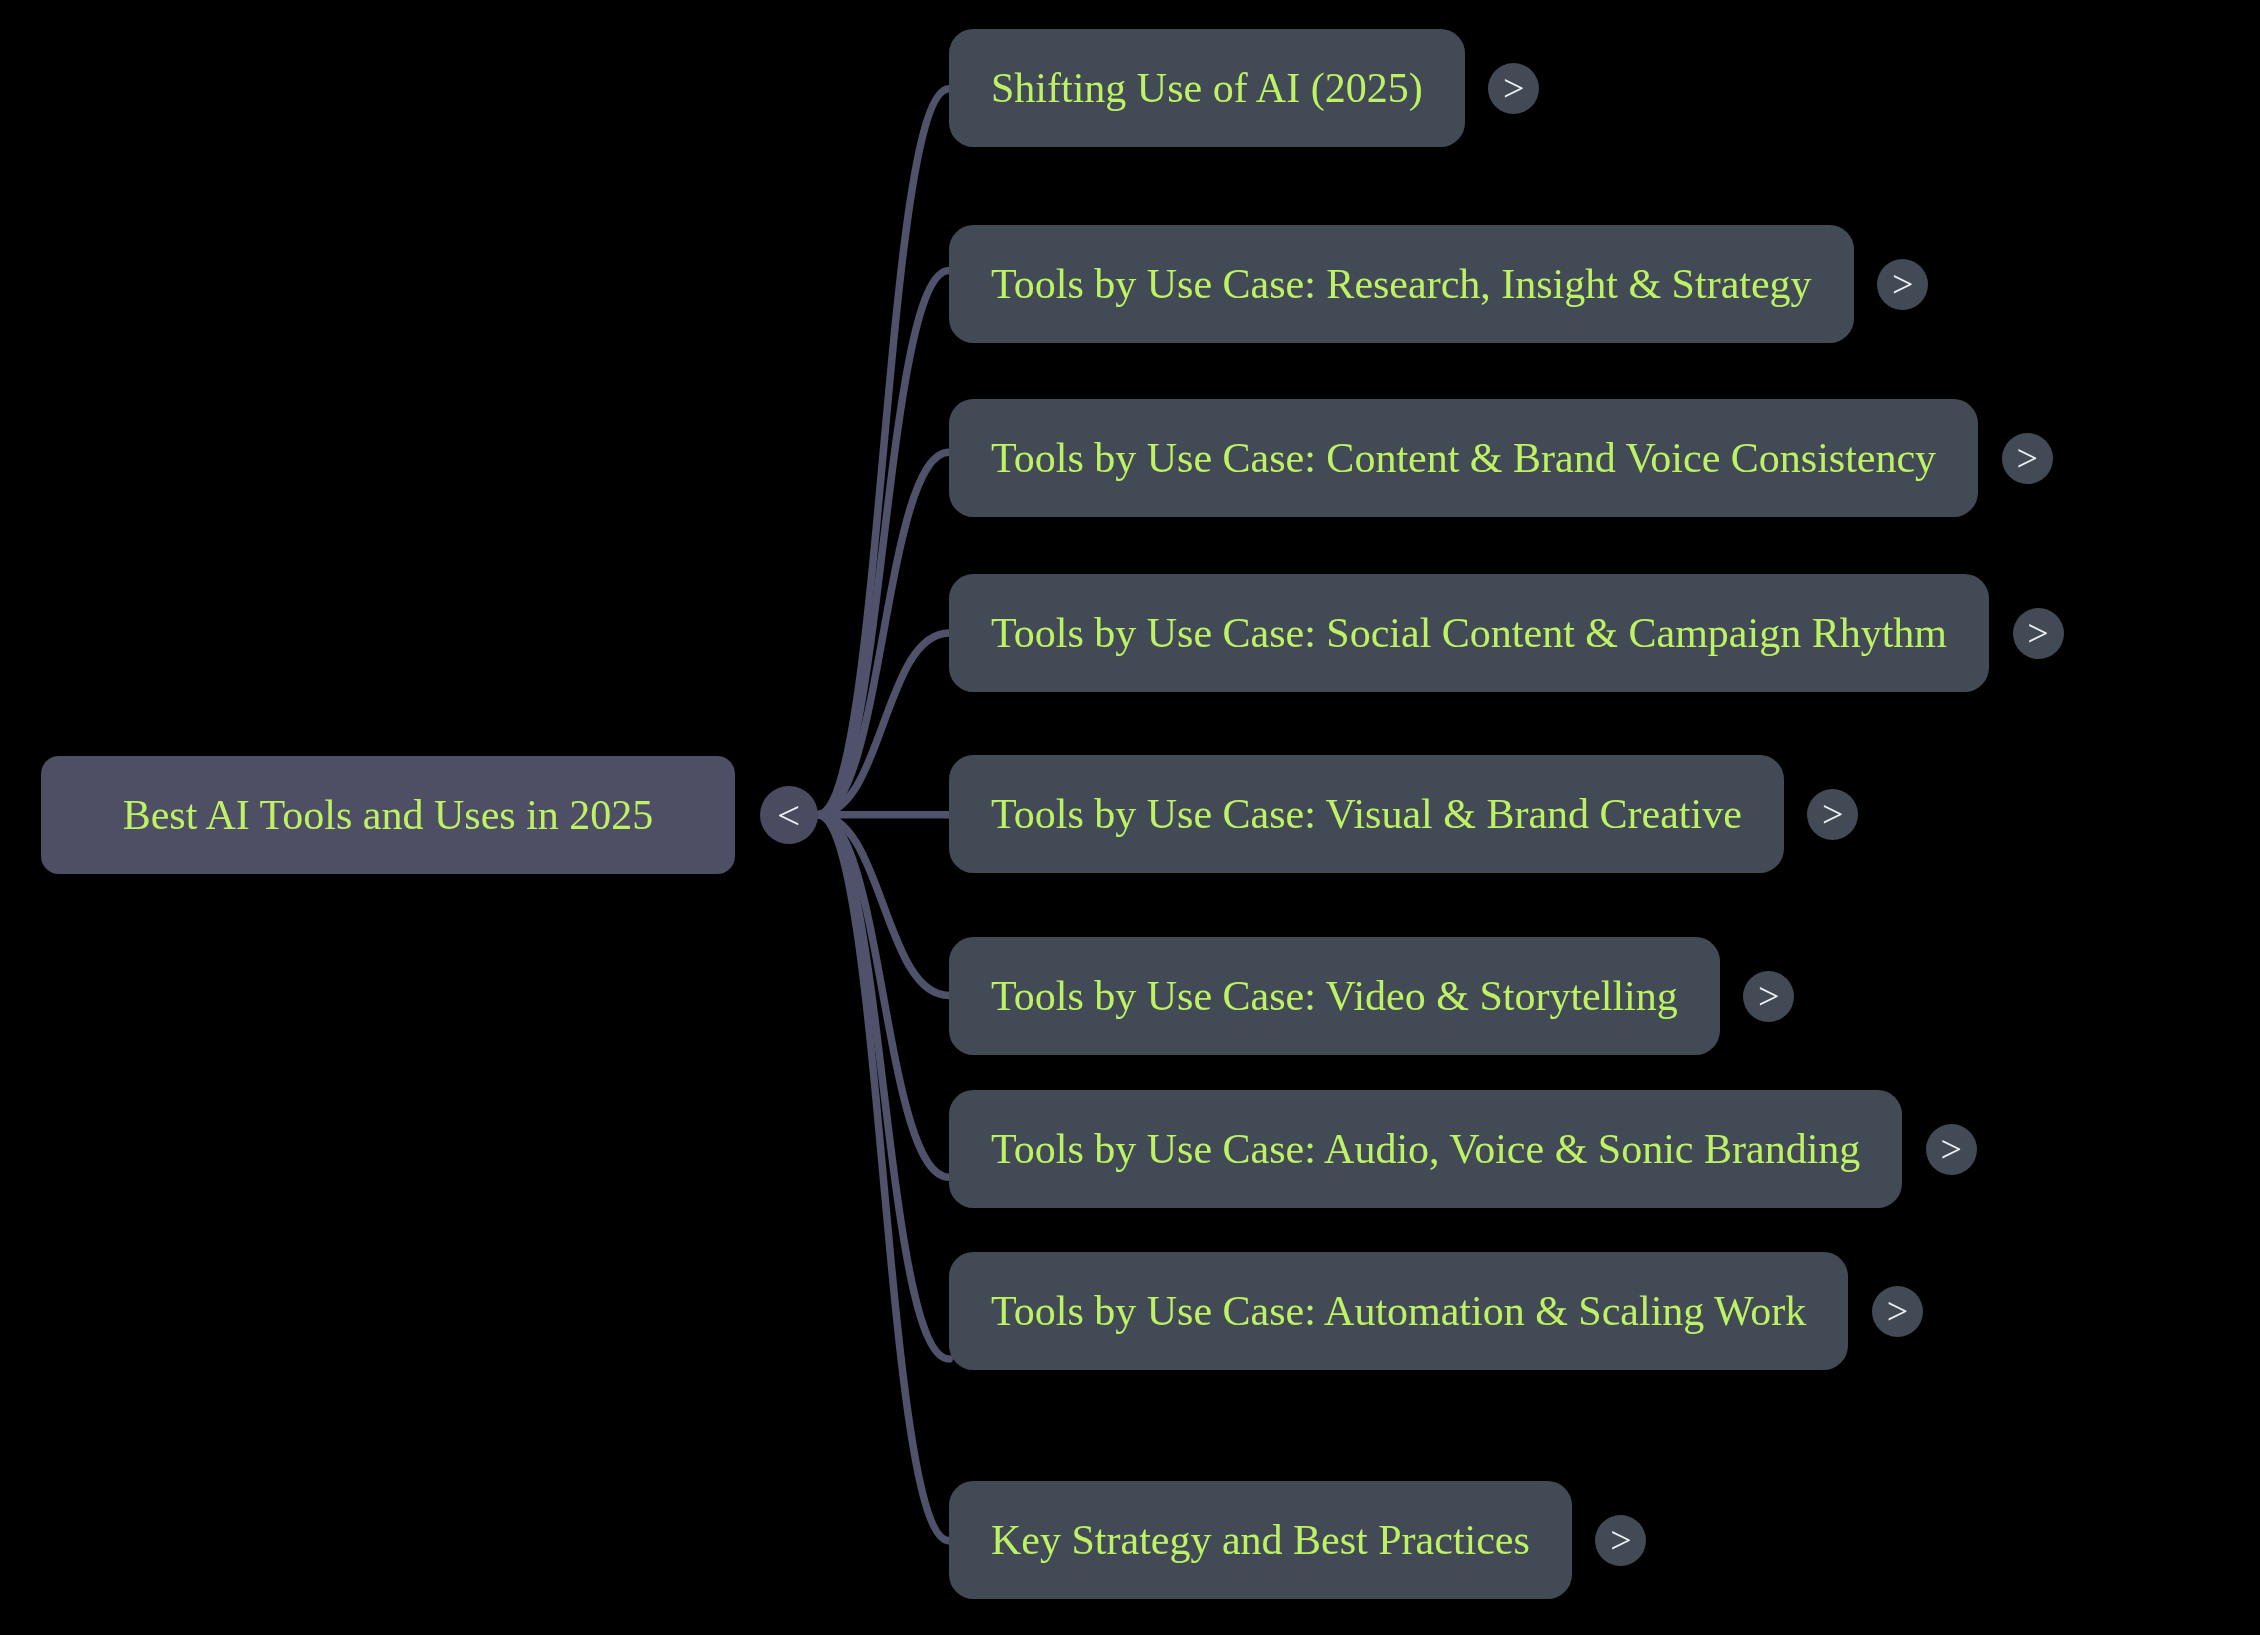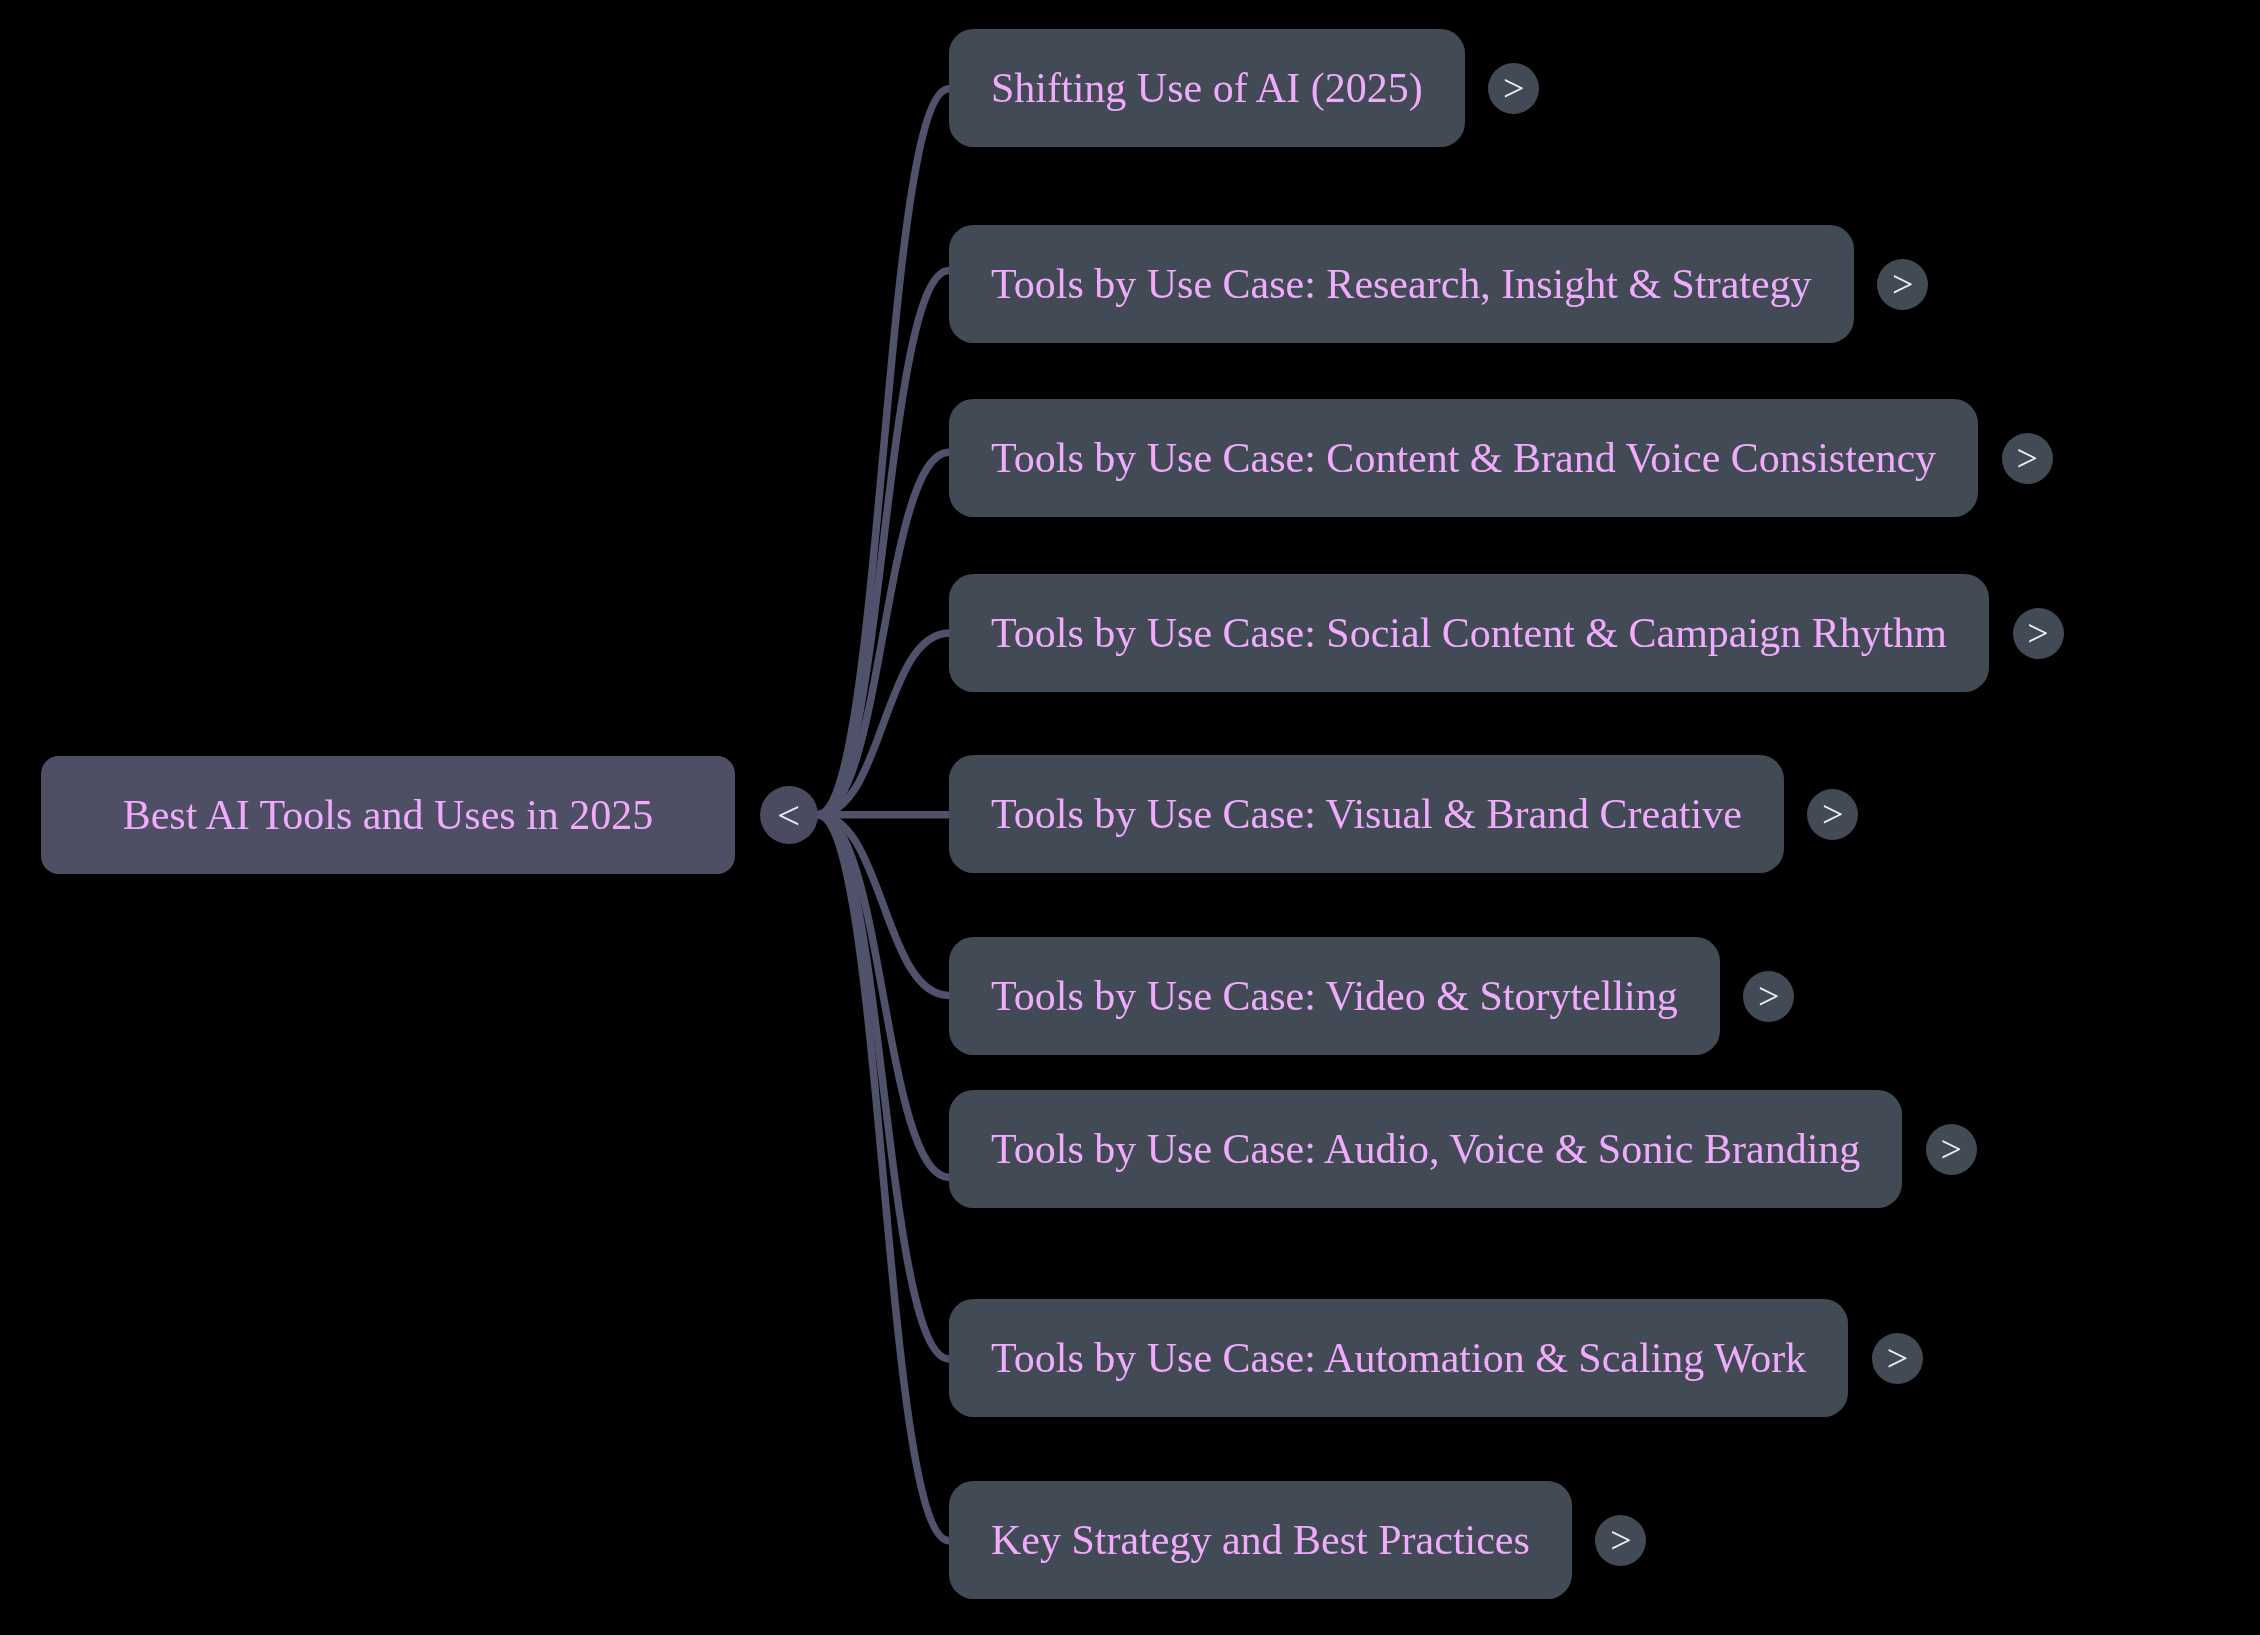--- a/index.html
+++ b/index.html
@@ -28,21 +28,21 @@
     align-items: center;
   }
   .branch-row { left: 949px; gap: 23.5px; }
   .root-row   { left: 41px;  gap: 24.5px; }
   .node {
     box-sizing: border-box;
     height: 118px;
     display: flex;
     align-items: center;
     border-radius: 24.5px;
-    color: #f0abfc;
+    color: #bef264;
     font-size: 42px;
     white-space: nowrap;
     cursor: pointer;
   }
   .branch-node {
     background: #424b55;
     padding: 0 42px;
   }
   .root-node {
     background: #4e4f64;
@@ -156,21 +156,21 @@
 
 <div class="row branch-row" style="top:1090px">
   <div class="node branch-node">
     <span>Tools by Use Case: Audio, Voice &amp; Sonic Branding</span>
   </div>
   <div class="toggle-btn expand-btn">
     <span>&gt;</span>
   </div>
 </div>
 
-<div class="row branch-row" style="top:1299px">
+<div class="row branch-row" style="top:1252px">
   <div class="node branch-node">
     <span>Tools by Use Case: Automation &amp; Scaling Work</span>
   </div>
   <div class="toggle-btn expand-btn">
     <span>&gt;</span>
   </div>
 </div>
 
 <div class="row branch-row" style="top:1481px">
   <div class="node branch-node">

